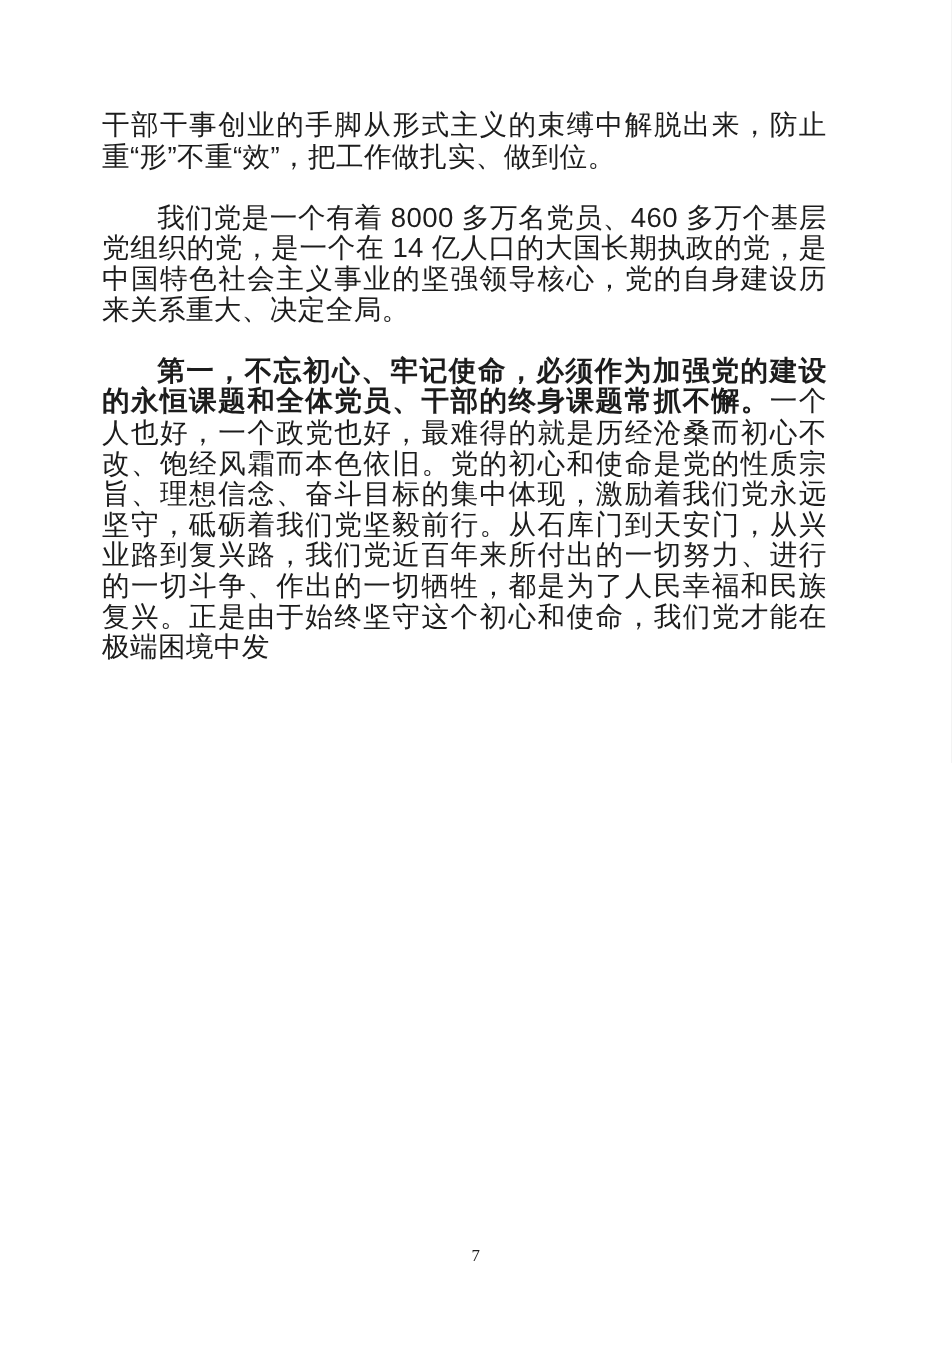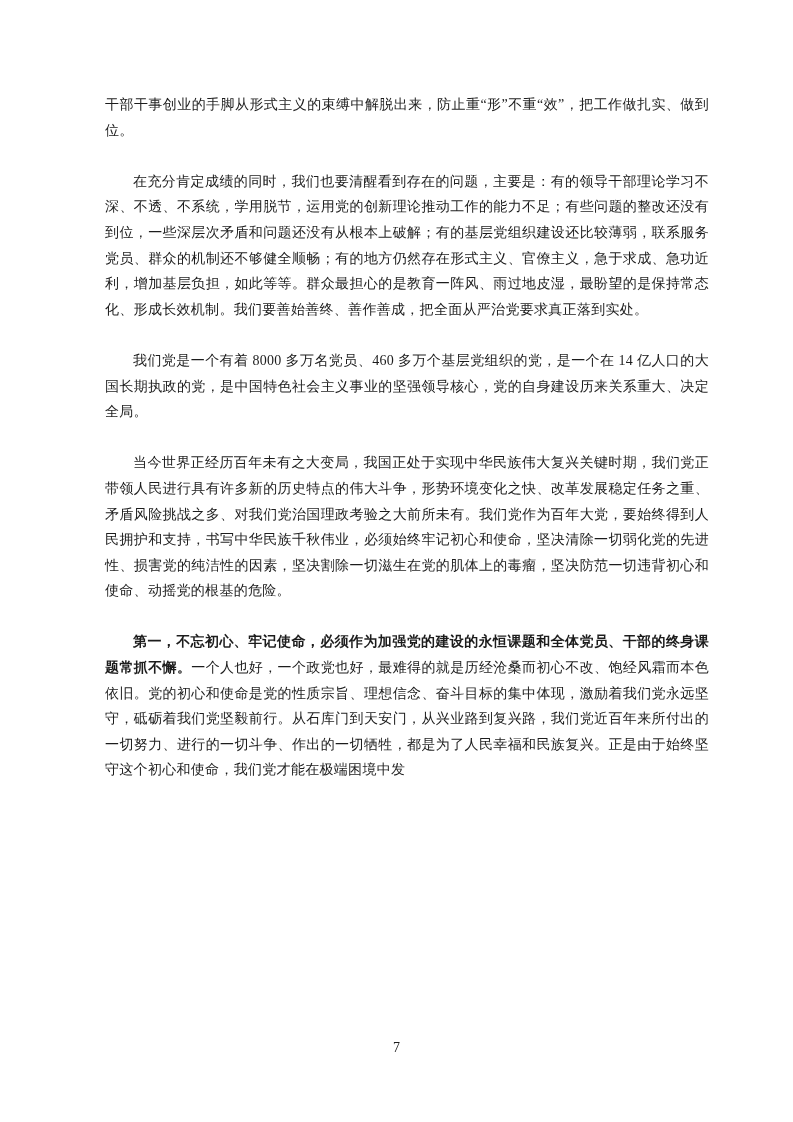--- a/index.html
+++ b/index.html
@@ -11,25 +11,25 @@
     position: relative;
     width: 793px;
     height: 1122px;
     margin: 0 auto;
     background: #ffffff;
     overflow: hidden;
     color: #1c1c1c;
   }
   .content {
     position: absolute;
-    left: 105px;
+    left: 85px;
     top: 92px;
     width: 604px;
-    font-family: Liberation Serif, serif;
-    font-size: 14px;
+    font-family: Liberation Sans, sans-serif;
+    font-size: 23px;
     line-height: 25.6px;
     text-align: justify;
     letter-spacing: 0.3px;
   }
   .para {
     margin: 0 0 25.6px 0;
     text-indent: 2em;
   }
   .para.no-indent {
     text-indent: 0;
@@ -47,21 +47,19 @@
     font-size: 14px;
     color: #1c1c1c;
   }
 </style>
 </head>
 <body>
 
 <div class="page">
   <div class="content">
     <p class="para no-indent">干部干事创业的手脚从形式主义的束缚中解脱出来，防止重“形”不重“效”，把工作做扎实、做到位。</p>
-    <p class="para">在充分肯定成绩的同时，我们也要清醒看到存在的问题，主要是：有的领导干部理论学习不深、不透、不系统，学用脱节，运用党的创新理论推动工作的能力不足；有些问题的整改还没有到位，一些深层次矛盾和问题还没有从根本上破解；有的基层党组织建设还比较薄弱，联系服务党员、群众的机制还不够健全顺畅；有的地方仍然存在形式主义、官僚主义，急于求成、急功近利，增加基层负担，如此等等。群众最担心的是教育一阵风、雨过地皮湿，最盼望的是保持常态化、形成长效机制。我们要善始善终、善作善成，把全面从严治党要求真正落到实处。</p>
     <p class="para">我们党是一个有着 8000 多万名党员、460 多万个基层党组织的党，是一个在 14 亿人口的大国长期执政的党，是中国特色社会主义事业的坚强领导核心，党的自身建设历来关系重大、决定全局。</p>
-    <p class="para">当今世界正经历百年未有之大变局，我国正处于实现中华民族伟大复兴关键时期，我们党正带领人民进行具有许多新的历史特点的伟大斗争，形势环境变化之快、改革发展稳定任务之重、矛盾风险挑战之多、对我们党治国理政考验之大前所未有。我们党作为百年大党，要始终得到人民拥护和支持，书写中华民族千秋伟业，必须始终牢记初心和使命，坚决清除一切弱化党的先进性、损害党的纯洁性的因素，坚决割除一切滋生在党的肌体上的毒瘤，坚决防范一切违背初心和使命、动摇党的根基的危险。</p>
     <p class="para">
       <span class="lead-bold">第一，不忘初心、牢记使命，必须作为加强党的建设的永恒课题和全体党员、干部的终身课题常抓不懈。</span><span>一个人也好，一个政党也好，最难得的就是历经沧桑而初心不改、饱经风霜而本色依旧。党的初心和使命是党的性质宗旨、理想信念、奋斗目标的集中体现，激励着我们党永远坚守，砥砺着我们党坚毅前行。从石库门到天安门，从兴业路到复兴路，我们党近百年来所付出的一切努力、进行的一切斗争、作出的一切牺牲，都是为了人民幸福和民族复兴。正是由于始终坚守这个初心和使命，我们党才能在极端困境中发</span>
     </p>
   </div>
   <div class="footer">7</div>
 </div>
 
 </body></html>

